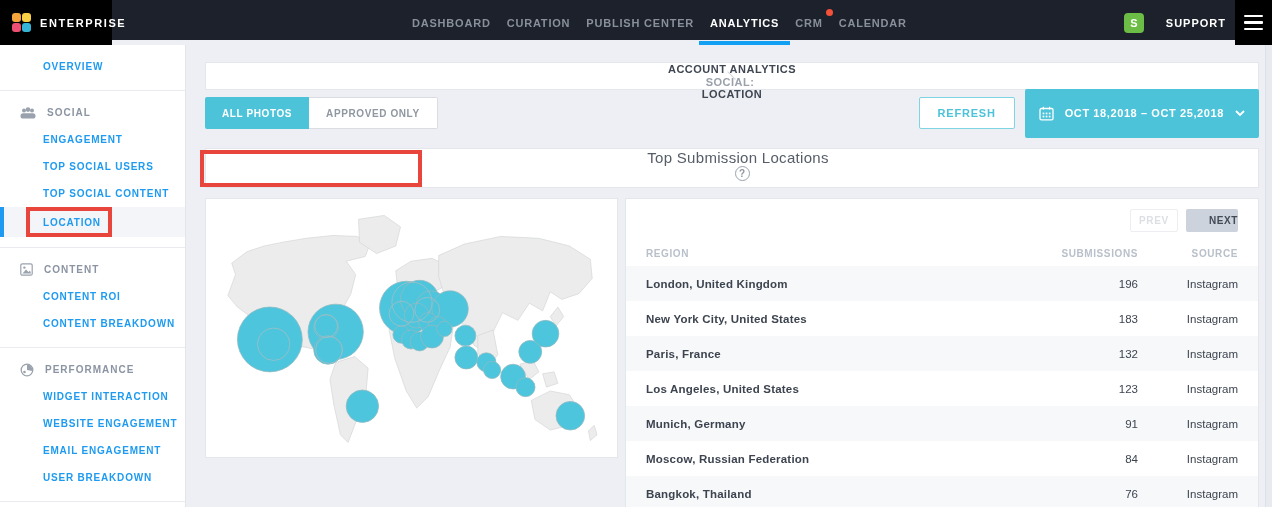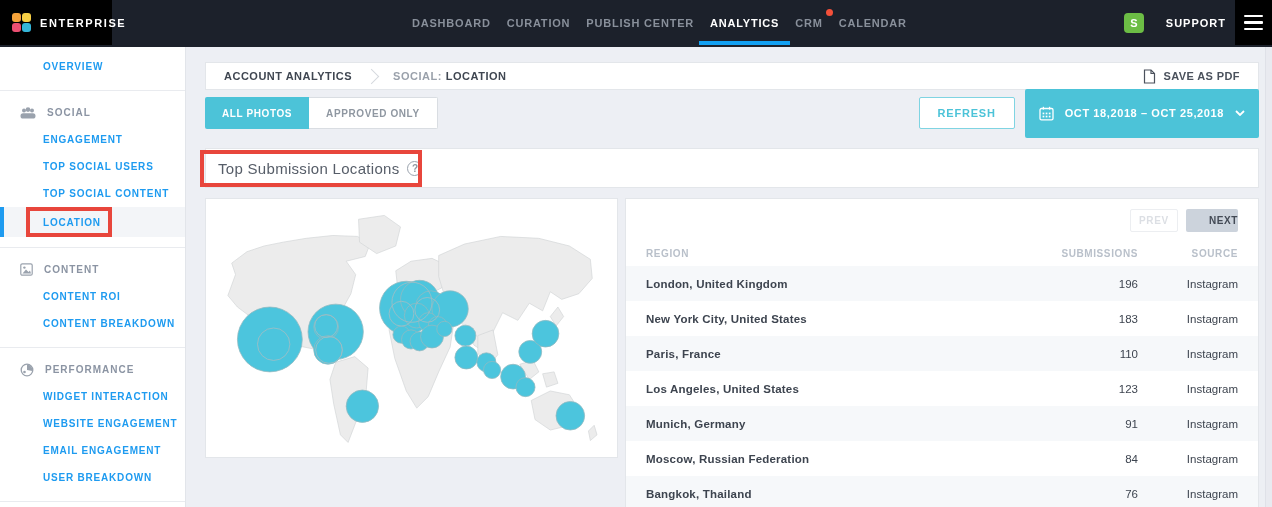--- a/index.html
+++ b/index.html
@@ -5,21 +5,21 @@
   * { box-sizing: border-box; margin: 0; padding: 0; }
   html,body { width:1272px; height:507px; overflow:hidden; }
   body {
     position:relative;
     font-family:"Liberation Sans", sans-serif;
     background:#edeff4;
     color:#3e4551;
   }
 
   
-  .topnav { position:absolute; top:0; left:0; width:1272px; height:47px; background:#1c212b; z-index:30; }
+  .topnav { position:absolute; top:0; left:0; width:1272px; height:40px; background:#1c212b; z-index:30; }
   .brand-block { position:absolute; left:0; top:0; width:112px; height:45px; background:#000;
     display:flex; align-items:center; gap:9px; padding-left:12px; }
   .logo-grid { width:19px; height:19px; display:grid; grid-template-columns:9px 9px; grid-template-rows:9px 9px; gap:1px; }
   .logo-grid span { border-radius:3px; }
   .lg1{background:#f5a33b;} .lg2{background:#f7d046;} .lg3{background:#ec4f72;} .lg4{background:#35b6d9;}
   .brand-name { color:#fff; font-size:11px; font-weight:bold; letter-spacing:1.6px; }
   .nav-menu { position:absolute; left:412px; top:0; height:45px; display:flex; align-items:stretch; gap:16px; }
   .nav-item { position:relative; font-size:11px; font-weight:bold; letter-spacing:.8px; color:#89909b;
     display:flex; align-items:center; cursor:pointer; }
   .nav-item.active { color:#fff; }
@@ -45,21 +45,21 @@
   .sb-link.active { height:30px; background:#f3f5f8; }
   .sb-link.active::before { content:''; position:absolute; left:0; top:0; width:4px; height:100%; background:#1e9bf0; }
 
   
   .ann-box { position:absolute; border:4px solid #e8463c; pointer-events:none; z-index:40; }
 
   
   .main { position:absolute; left:186px; top:45px; width:1086px; height:462px; padding:17px 13px 0 19px; }
   .scroll-track { position:absolute; right:0; top:45px; width:7px; height:462px; background:#e9eaf0; border-left:1px solid #dfe1e8; }
 
-  .panel { background:#fff; border:1px solid #e3e6ea; }
+  .panel { background:#fff; border:1px solid #e3e6ea;flex-direction:column; }
 
   .breadcrumb-bar { height:28px; display:flex; align-items:center; padding:0 18px; }
   .crumb { font-size:11px; font-weight:bold; letter-spacing:.5px; color:#3f4651; cursor:pointer; }
   .crumb-sep { width:11px; height:11px; border-top:1px solid #d5d9de; border-right:1px solid #d5d9de;
     transform:rotate(45deg); margin:0 16px 0 14px; }
   .crumb-muted { color:#9aa1ab; margin-right:4px; }
   .save-pdf { margin-left:auto; display:flex; align-items:center; gap:7px; font-size:11px; font-weight:bold;
     letter-spacing:.4px; color:#4a515c; cursor:pointer; }
 
   .controls-row { margin-top:7px; height:32px; display:flex; align-items:center; }
@@ -318,21 +318,21 @@
             <td>196</td>
             <td>Instagram</td>
           </tr>
           <tr>
             <td>New York City, United States</td>
             <td>183</td>
             <td>Instagram</td>
           </tr>
           <tr>
             <td>Paris, France</td>
-            <td>110</td>
+            <td>132</td>
             <td>Instagram</td>
           </tr>
           <tr>
             <td>Los Angeles, United States</td>
             <td>123</td>
             <td>Instagram</td>
           </tr>
           <tr>
             <td>Munich, Germany</td>
             <td>91</td>

